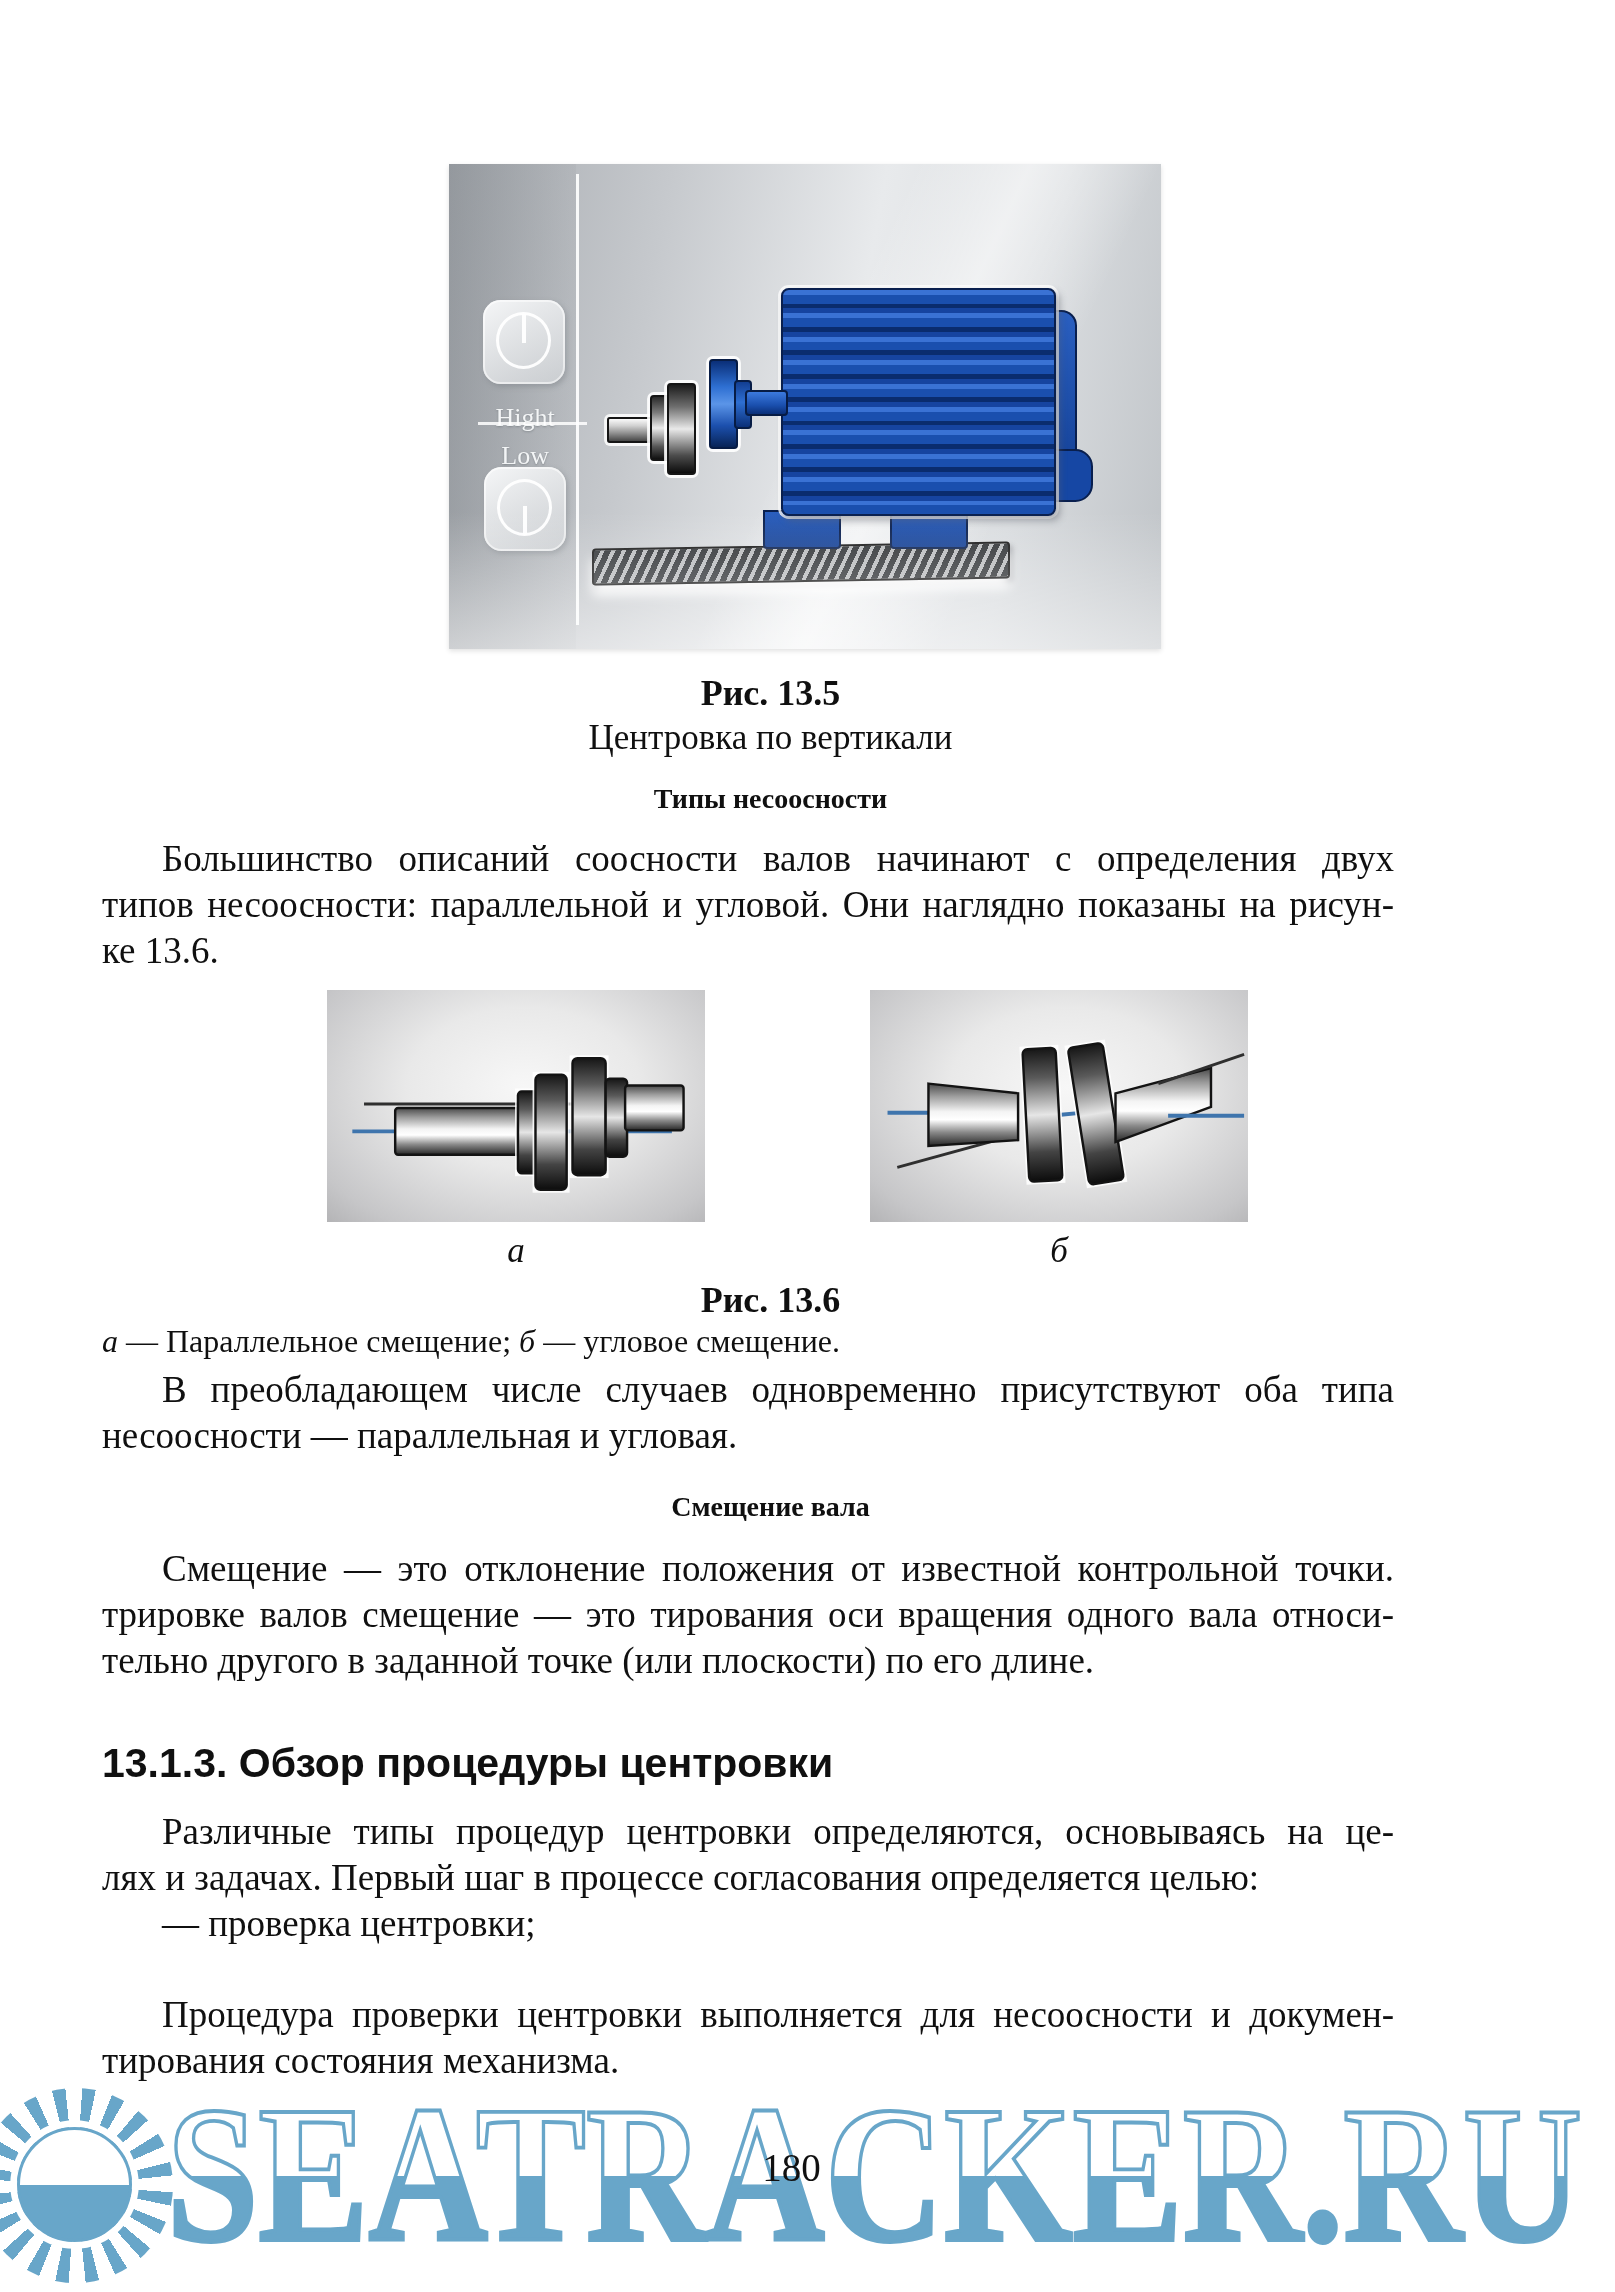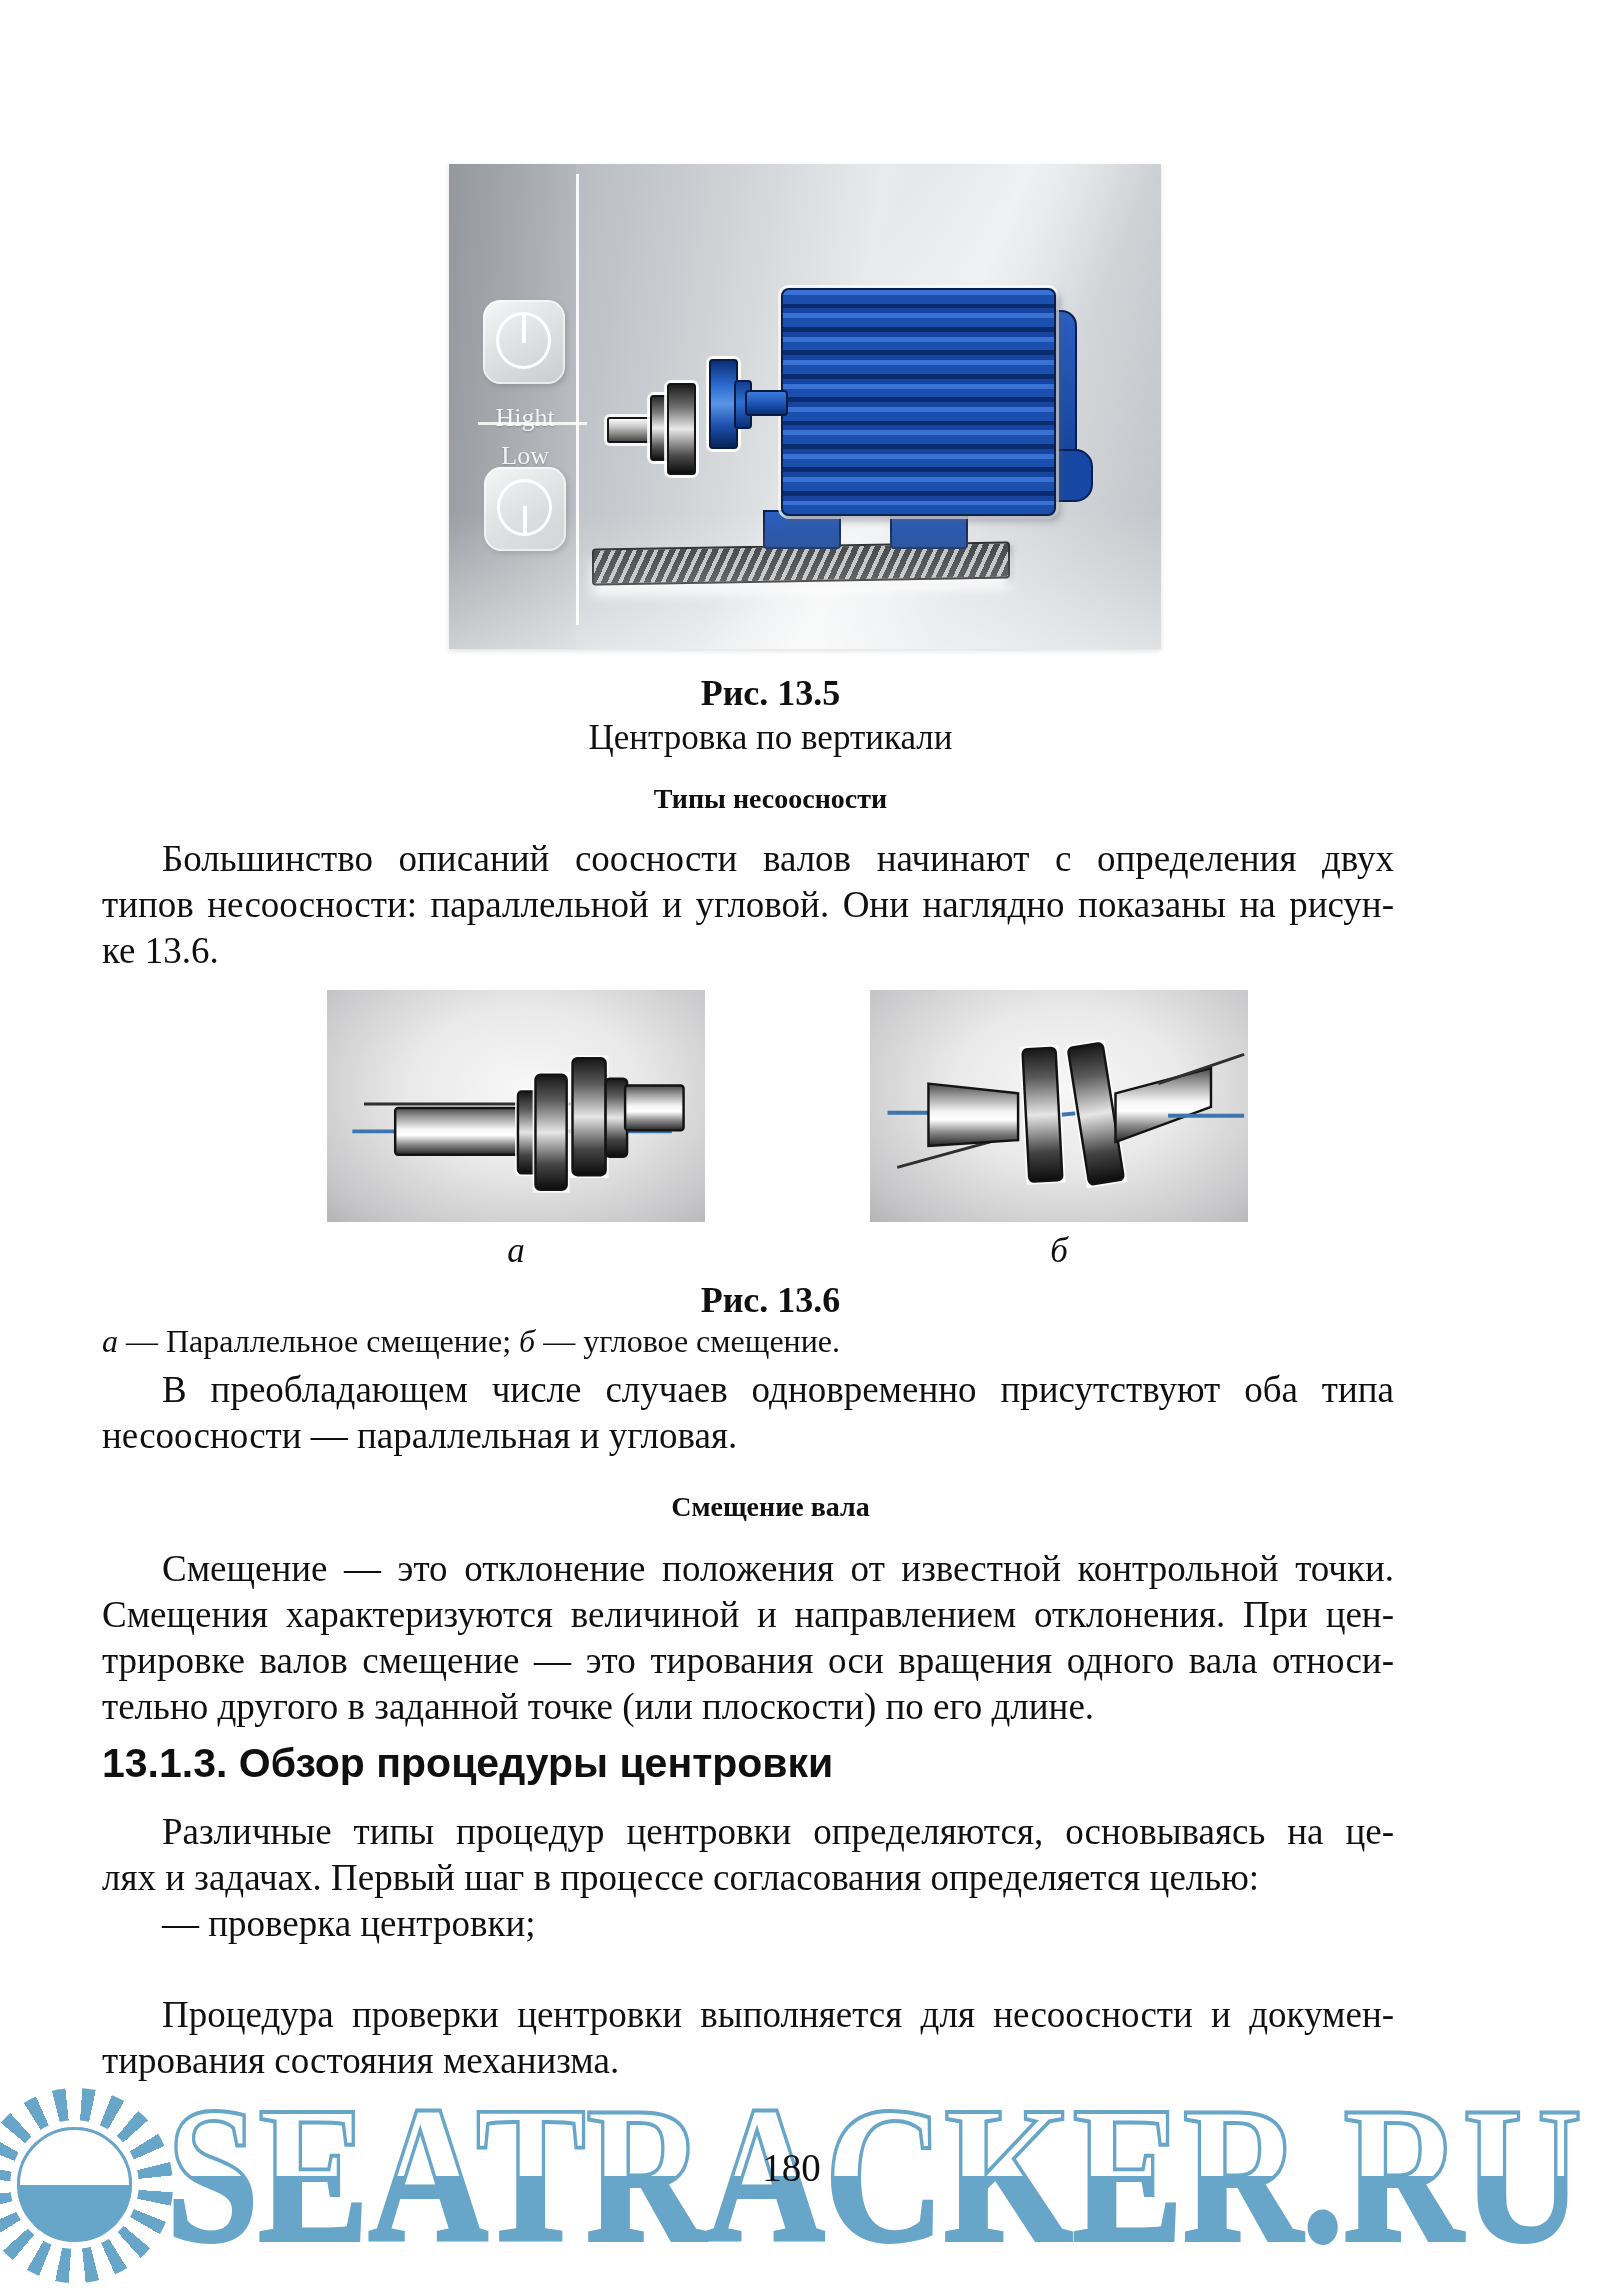--- a/index.html
+++ b/index.html
@@ -208,21 +208,20 @@
   <div class="abs body-col legend" style="top:1322px"><span style="font-style: italic;">а</span><span> — Параллельное смещение; </span><span style="font-style: italic;">б</span><span> — угловое смещение.</span></div>
 
   <div class="abs body-col" style="top:1367px">
       <div class="tline indent">В преобладающем числе случаев одновременно присутствуют оба типа</div>
       <div class="tline lastline">несоосности — параллельная и угловая.</div>
     </div>
 
   <div class="abs centered h-serif" style="top:1485px">Смещение вала</div>
   <div class="abs body-col" style="top:1546px">
       <div class="tline indent">Смещение — это отклонение положения от известной контрольной точки.</div>
-      <div class="tline">Смещения характеризуются величиной и направлением отклонения. При цен-</div>
       <div class="tline">трировке валов смещение — это тирования оси вращения одного вала относи-</div>
       <div class="tline lastline">тельно другого в заданной точке (или плоскости) по его длине.</div>
     </div>
 
   <div class="abs body-col h-sans" style="top:1741px">13.1.3. Обзор процедуры центровки</div>
   <div class="abs body-col" style="top:1809px">
       <div class="tline indent">Различные типы процедур центровки определяются, основываясь на це-</div>
       <div class="tline lastline">лях и задачах. Первый шаг в процессе согласования определяется целью:</div>
     </div>
   <div class="abs body-col" style="top:1901px">

